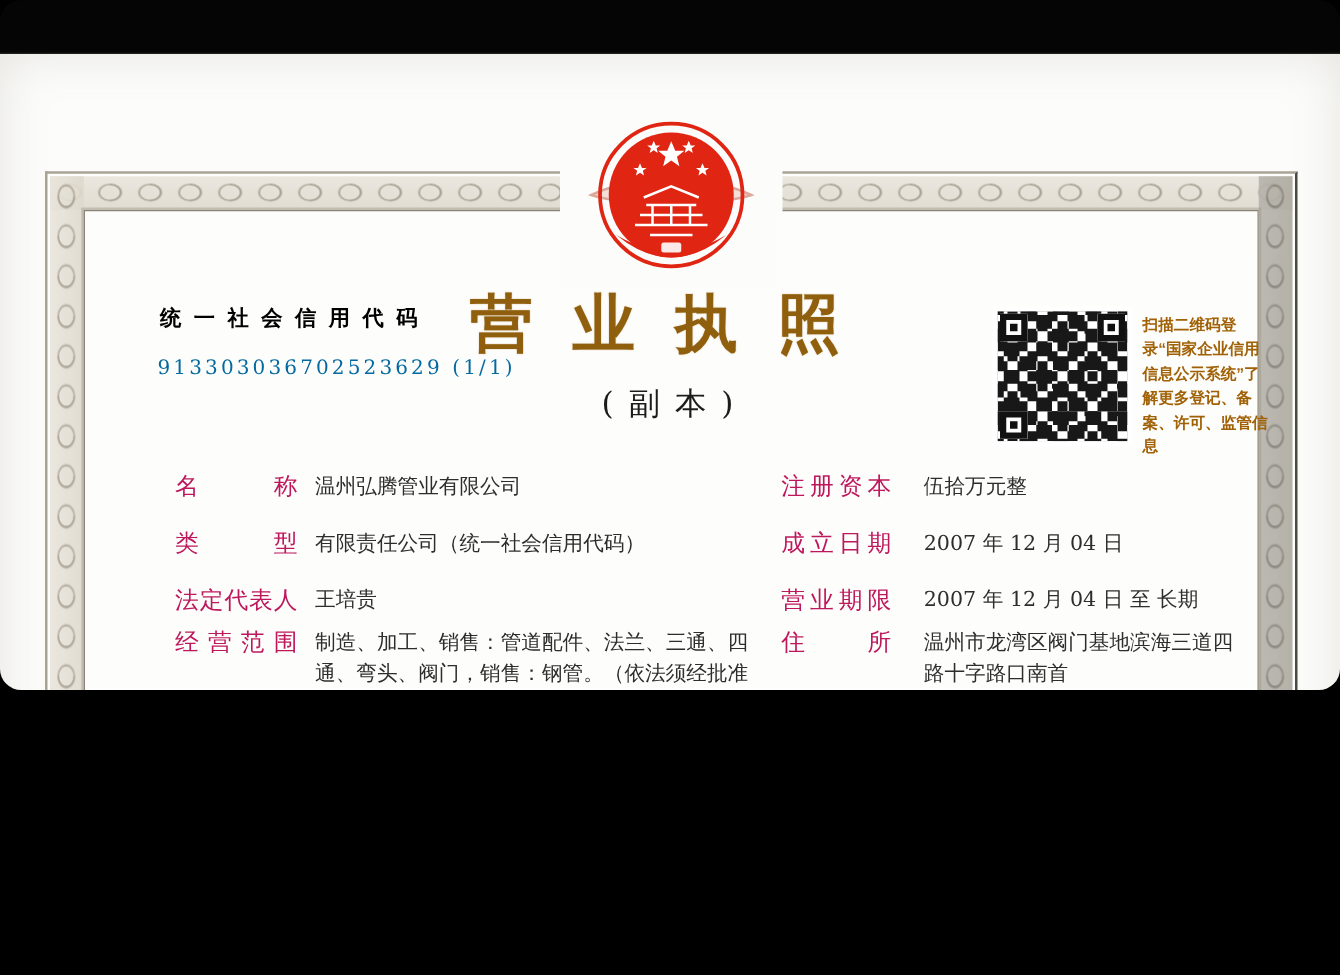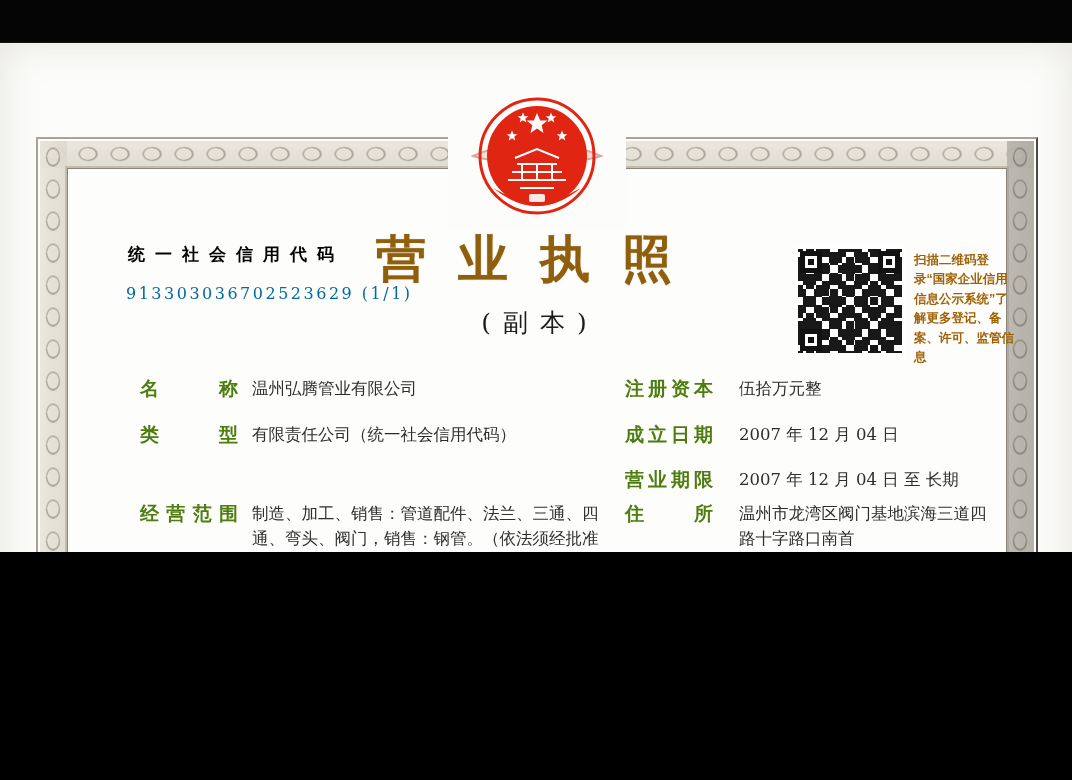--- a/index.html
+++ b/index.html
@@ -1,17 +1,17 @@
 <!DOCTYPE html>
 <html><head>
 <meta charset="utf-8">
 <style>
   html,body{margin:0;padding:0;background:#000;}
   .stage{position:relative;width:1072px;height:552px;overflow:hidden;background:#000;
-         font-family:"Liberation Sans",sans-serif;}
+         font-family:"Liberation Sans",sans-serif;border-radius:17px;}
   .bar{position:absolute;left:0;width:1072px;background:#050505;z-index:9;}
   .bar-top{top:0;height:42px;border-bottom:1px solid #161616;}
   .bar-bottom{top:756px;height:24px;}
   .photo{position:absolute;left:0;top:42px;width:1072px;height:714px;overflow:hidden;
          background:#fcfcfa;box-shadow:inset 0 0 40px rgba(120,115,105,.18);}
 
   
   .cert{position:absolute;left:36px;top:95px;width:1002px;height:614px;background:#fdfdfb;}
   .cert-outline{position:absolute;inset:0;border:2px solid;
                 border-color:#a9a396 #4a4942 #4a4942 #a9a396;}
@@ -53,21 +53,21 @@
         repeating-conic-gradient(transparent 0% 25%, #181818 0% 50%) 5px 3px/26px 22px,#fff;
       outline:4px solid #fff;}
   .qr-finder{position:absolute;width:22px;height:22px;border:5px solid #111;background:#fff;box-sizing:border-box;}
   .qr-finder::after{content:"";position:absolute;left:3px;top:3px;width:6px;height:6px;background:#111;}
   .qf-tl{left:2px;top:2px;} .qf-tr{right:2px;top:2px;} .qf-bl{left:2px;bottom:2px;}
   .qr-note{left:914px;top:209px;width:106px;font-size:12.5px;line-height:1.55;
            color:#a16207;font-weight:bold;}
 
   
   .row{position:absolute;display:flex;z-index:4;}
-  .lbl{display:inline-block;font-weight:bold;font-size:19px;color:#4d7c0f;
+  .lbl{display:inline-block;font-weight:normal;font-size:19px;color:#be185d;
        text-align:justify;text-align-last:justify;flex:none;}
   .lbl-l{width:98px;margin-right:14px;}
   .lbl-r{width:88px;margin-right:26px;}
   .val{font-family:"DejaVu Serif",serif;font-size:16.5px;color:#2d2d2d;line-height:1.5;padding-top:1px;}
   .col-l{left:140px;} .col-r{left:625px;}
   .val-l{width:362px;} .val-r{width:258px;}
 
   .registrar{left:678px;top:591px;font-size:20px;font-weight:bold;color:#111;letter-spacing:13px;margin-top:47px;}
   .issue-date{left:790px;top:648px;font-family:"DejaVu Serif",serif;font-weight:bold;
               font-size:19px;color:#111;letter-spacing:2px;}
@@ -130,20 +130,24 @@
     <div class="t qr-note">扫描二维码登录“国家企业信用信息公示系统”了解更多登记、备案、许可、监管信息</div>
 
     <div class="row col-l" style="top:334px">
       <span class="lbl lbl-l">名称</span>
       <span class="val val-l">温州弘腾管业有限公司</span>
     </div>
     <div class="row col-l" style="top:380px">
       <span class="lbl lbl-l">类型</span>
       <span class="val val-l">有限责任公司（统一社会信用代码）</span>
     </div>
+    <div class="row col-l" style="top:425px">
+      <span class="lbl lbl-l">法定代表人</span>
+      <span class="val val-l">王培贵</span>
+    </div>
     <div class="row col-l" style="top:459px">
       <span class="lbl lbl-l">经营范围</span>
       <span class="val val-l">制造、加工、销售：管道配件、法兰、三通、四通、弯头、阀门，销售：钢管。（依法须经批准的项目，经相关部门批准后方可开展经营活动）</span>
     </div>
 
     <div class="row col-r" style="top:334px">
       <span class="lbl lbl-r">注册资本</span>
       <span class="val val-r">伍拾万元整</span>
     </div>
     <div class="row col-r" style="top:380px">

